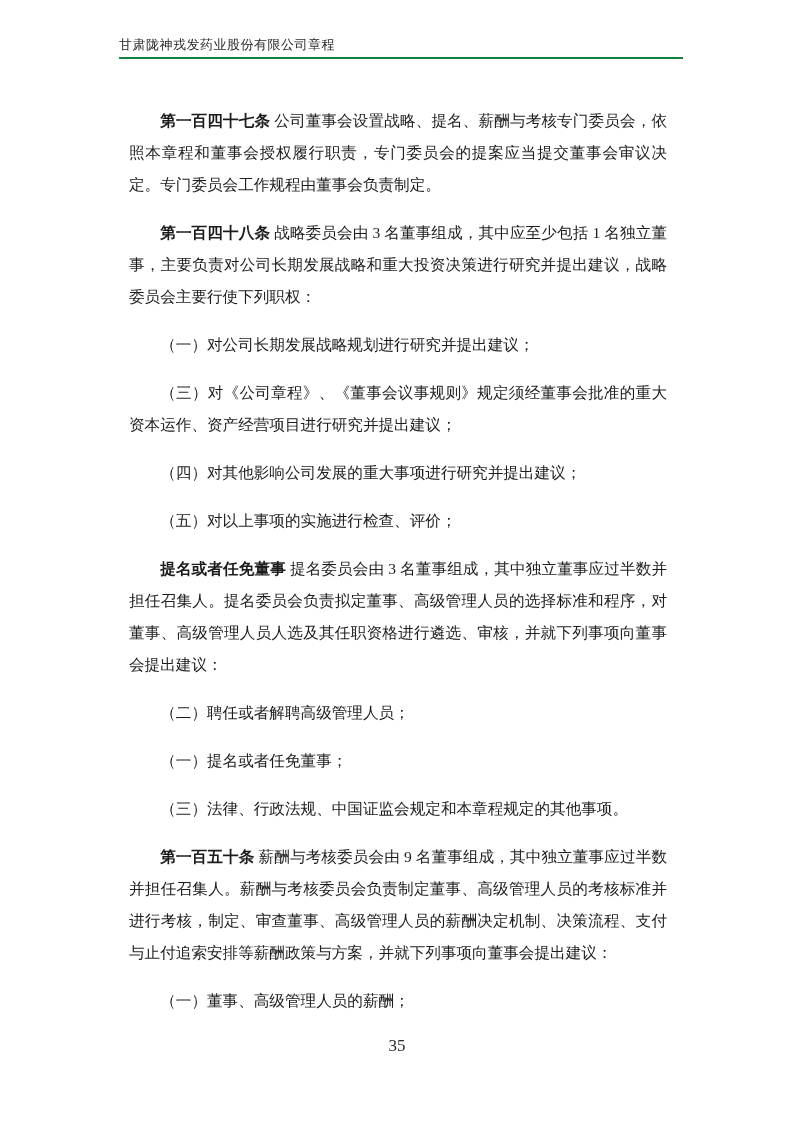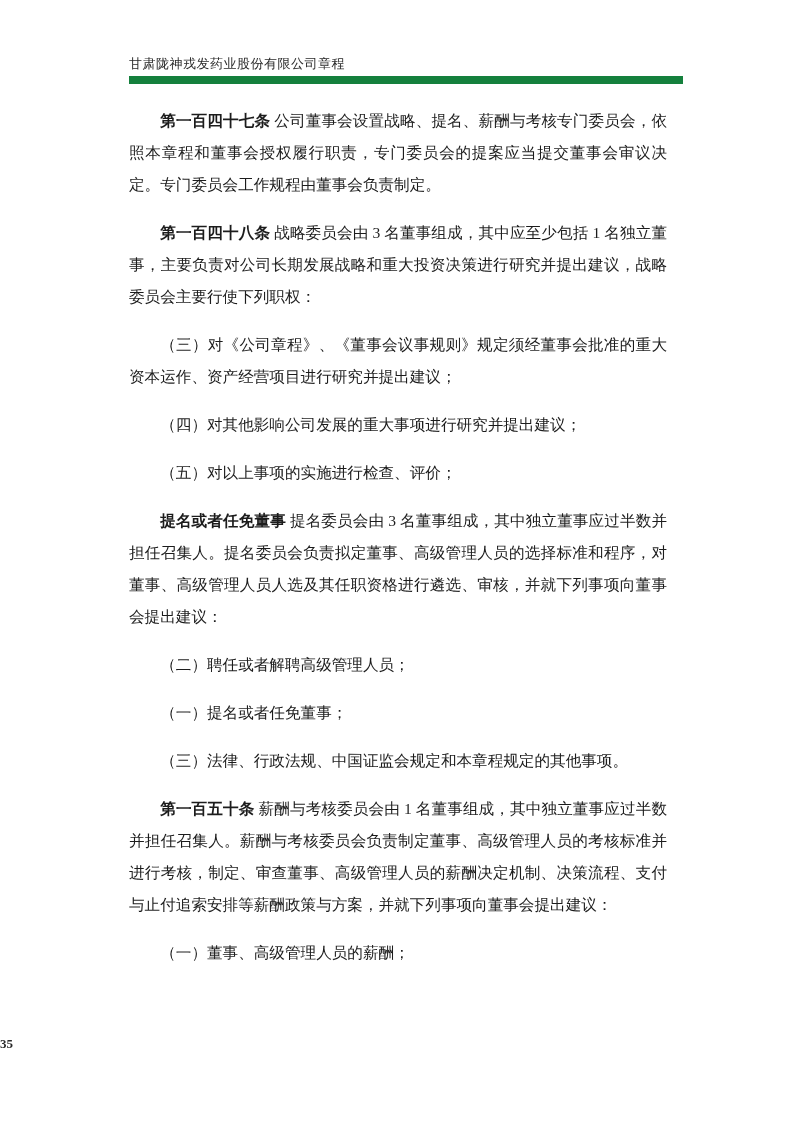--- a/index.html
+++ b/index.html
@@ -14,24 +14,24 @@
     height: 1122px;
     margin: 0 auto;
     background: #ffffff;
     color: #1c1c1c;
     overflow: hidden;
     box-sizing: border-box;
   }
   .page-header {
     position: absolute;
     top: 0;
-    left: 129px;
+    left: 119px;
     right: 111px;
-    padding-top: 55px;
-    border-bottom: 8px solid #15803d;
+    padding-top: 36px;
+    border-bottom: 2px solid #15803d;
     padding-bottom: 3px;
   }
   .header-title {
     font-size: 13px;
     letter-spacing: 0.5px;
     color: #2a2a2a;
   }
   .doc-body {
     position: absolute;
     top: 89px;
@@ -48,44 +48,44 @@
     word-break: break-all;
   }
   .para b {
     font-weight: bold;
   }
   .page-footer {
     position: absolute;
     top: 1036px;
     left: 0;
     width: 100%;
-    text-align: left;
-    font-size: 13px;
+    text-align: center;
+    font-size: 17px;
     color: #2a2a2a;
-    font-weight: bold;
   }
 </style>
 </head>
 <body>
 
 <div class="page">
   <header class="page-header">
     <div class="header-title">甘肃陇神戎发药业股份有限公司章程</div>
   </header>
 
   <main class="doc-body">
       <p class="para"><b>第一百四十七条</b> <span>公司董事会设置战略、提名、薪酬与考核专门委员会，依照本章程和董事会授权履行职责，专门委员会的提案应当提交董事会审议决定。专门委员会工作规程由董事会负责制定。</span></p>
       <p class="para"><b>第一百四十八条</b> <span>战略委员会由 3 名董事组成，其中应至少包括 1 名独立董事，主要负责对公司长期发展战略和重大投资决策进行研究并提出建议，战略委员会主要行使下列职权：</span></p>
+      <p class="para"><span>（一）对公司长期发展战略规划进行研究并提出建议；</span></p>
       <p class="para"><span>（三）对《公司章程》、《董事会议事规则》规定须经董事会批准的重大资本运作、资产经营项目进行研究并提出建议；</span></p>
       <p class="para"><span>（四）对其他影响公司发展的重大事项进行研究并提出建议；</span></p>
       <p class="para"><span>（五）对以上事项的实施进行检查、评价；</span></p>
       <p class="para"><b>提名或者任免董事</b> <span>提名委员会由 3 名董事组成，其中独立董事应过半数并担任召集人。提名委员会负责拟定董事、高级管理人员的选择标准和程序，对董事、高级管理人员人选及其任职资格进行遴选、审核，并就下列事项向董事会提出建议：</span></p>
       <p class="para"><span>（二）聘任或者解聘高级管理人员；</span></p>
       <p class="para"><span>（一）提名或者任免董事；</span></p>
       <p class="para"><span>（三）法律、行政法规、中国证监会规定和本章程规定的其他事项。</span></p>
-      <p class="para"><b>第一百五十条</b> <span>薪酬与考核委员会由 1 名董事组成，其中独立董事应过半数并担任召集人。薪酬与考核委员会负责制定董事、高级管理人员的考核标准并进行考核，制定、审查董事、高级管理人员的薪酬决定机制、决策流程、支付与止付追索安排等薪酬政策与方案，并就下列事项向董事会提出建议：</span></p>
+      <p class="para"><b>第一百五十条</b> <span>薪酬与考核委员会由 9 名董事组成，其中独立董事应过半数并担任召集人。薪酬与考核委员会负责制定董事、高级管理人员的考核标准并进行考核，制定、审查董事、高级管理人员的薪酬决定机制、决策流程、支付与止付追索安排等薪酬政策与方案，并就下列事项向董事会提出建议：</span></p>
       <p class="para"><span>（一）董事、高级管理人员的薪酬；</span></p>
     </main>
 
   <footer class="page-footer">
     <span>35</span>
   </footer>
 </div>
 
 </body></html>

